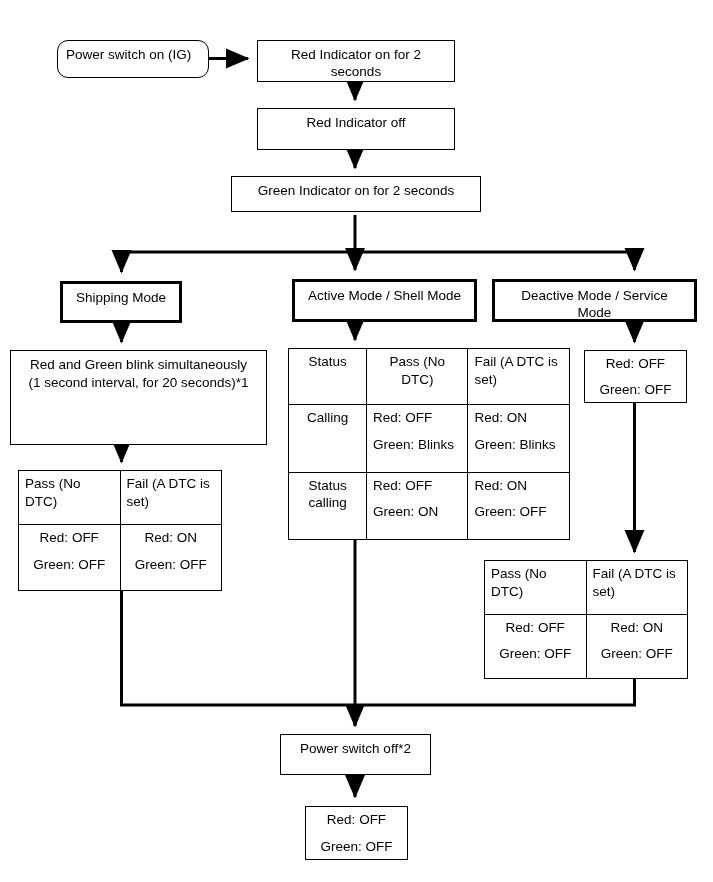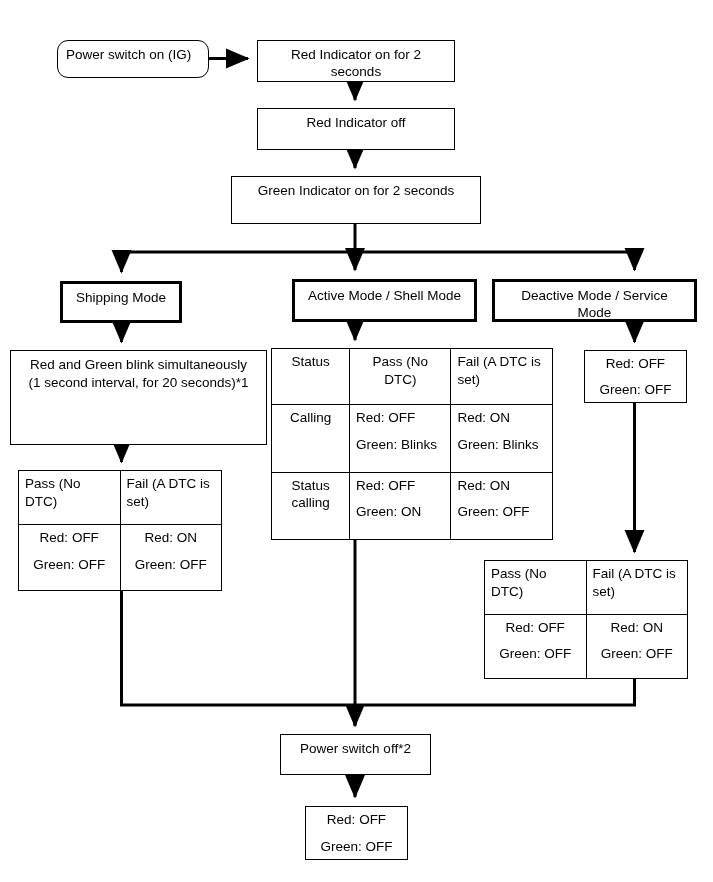--- a/index.html
+++ b/index.html
@@ -158,21 +158,21 @@
   </div>
 
   <div class="node center" style="left:257px; top:40px; width:198px; height:42px;">
     <span class="txt">Red Indicator on for 2 seconds</span>
   </div>
 
   <div class="node center" style="left:257px; top:108px; width:198px; height:42px;">
     <span class="txt">Red Indicator off</span>
   </div>
 
-  <div class="node center" style="left:231px; top:176px; width:250px; height:48px;">
+  <div class="node center" style="left:231px; top:176px; width:250px; height:36px;">
     <span class="txt">Green Indicator on for 2 seconds</span>
   </div>
 
   <div class="node thick center" style="left:60px; top:281px; width:122px; height:42px;">
     <span class="txt">Shipping Mode</span>
   </div>
 
   <div class="node thick center" style="left:292px; top:279px; width:185px; height:43px;">
     <span class="txt">Active Mode / Shell Mode</span>
   </div>
@@ -200,21 +200,21 @@
         </td>
         <td class="ctrtop noedge-r noedge-b">
           <span>Red: ON</span>
           <span class="l2c">Green: OFF</span>
         </td>
       </tr>
     </tbody>
       </table>
   </div>
 
-  <div class="tbl" style="left:271px; top:348px; width:282px; height:192px;">
+  <div class="tbl" style="left:288px; top:348px; width:282px; height:192px;">
     <table>
       <tbody>
           <tr>
         <td class="lbl noedge-l noedge-t" style="width:27%;">Status</td>
         <td class="lbl noedge-t" style="width:36.5%;">Pass (No DTC)</td>
         <td class="lbl noedge-r noedge-t" style="width:36.5%; text-align:left;">Fail (A DTC is set)</td>
       </tr>
       <tr>
         <td class="lbl noedge-l">Calling</td>
         <td>

